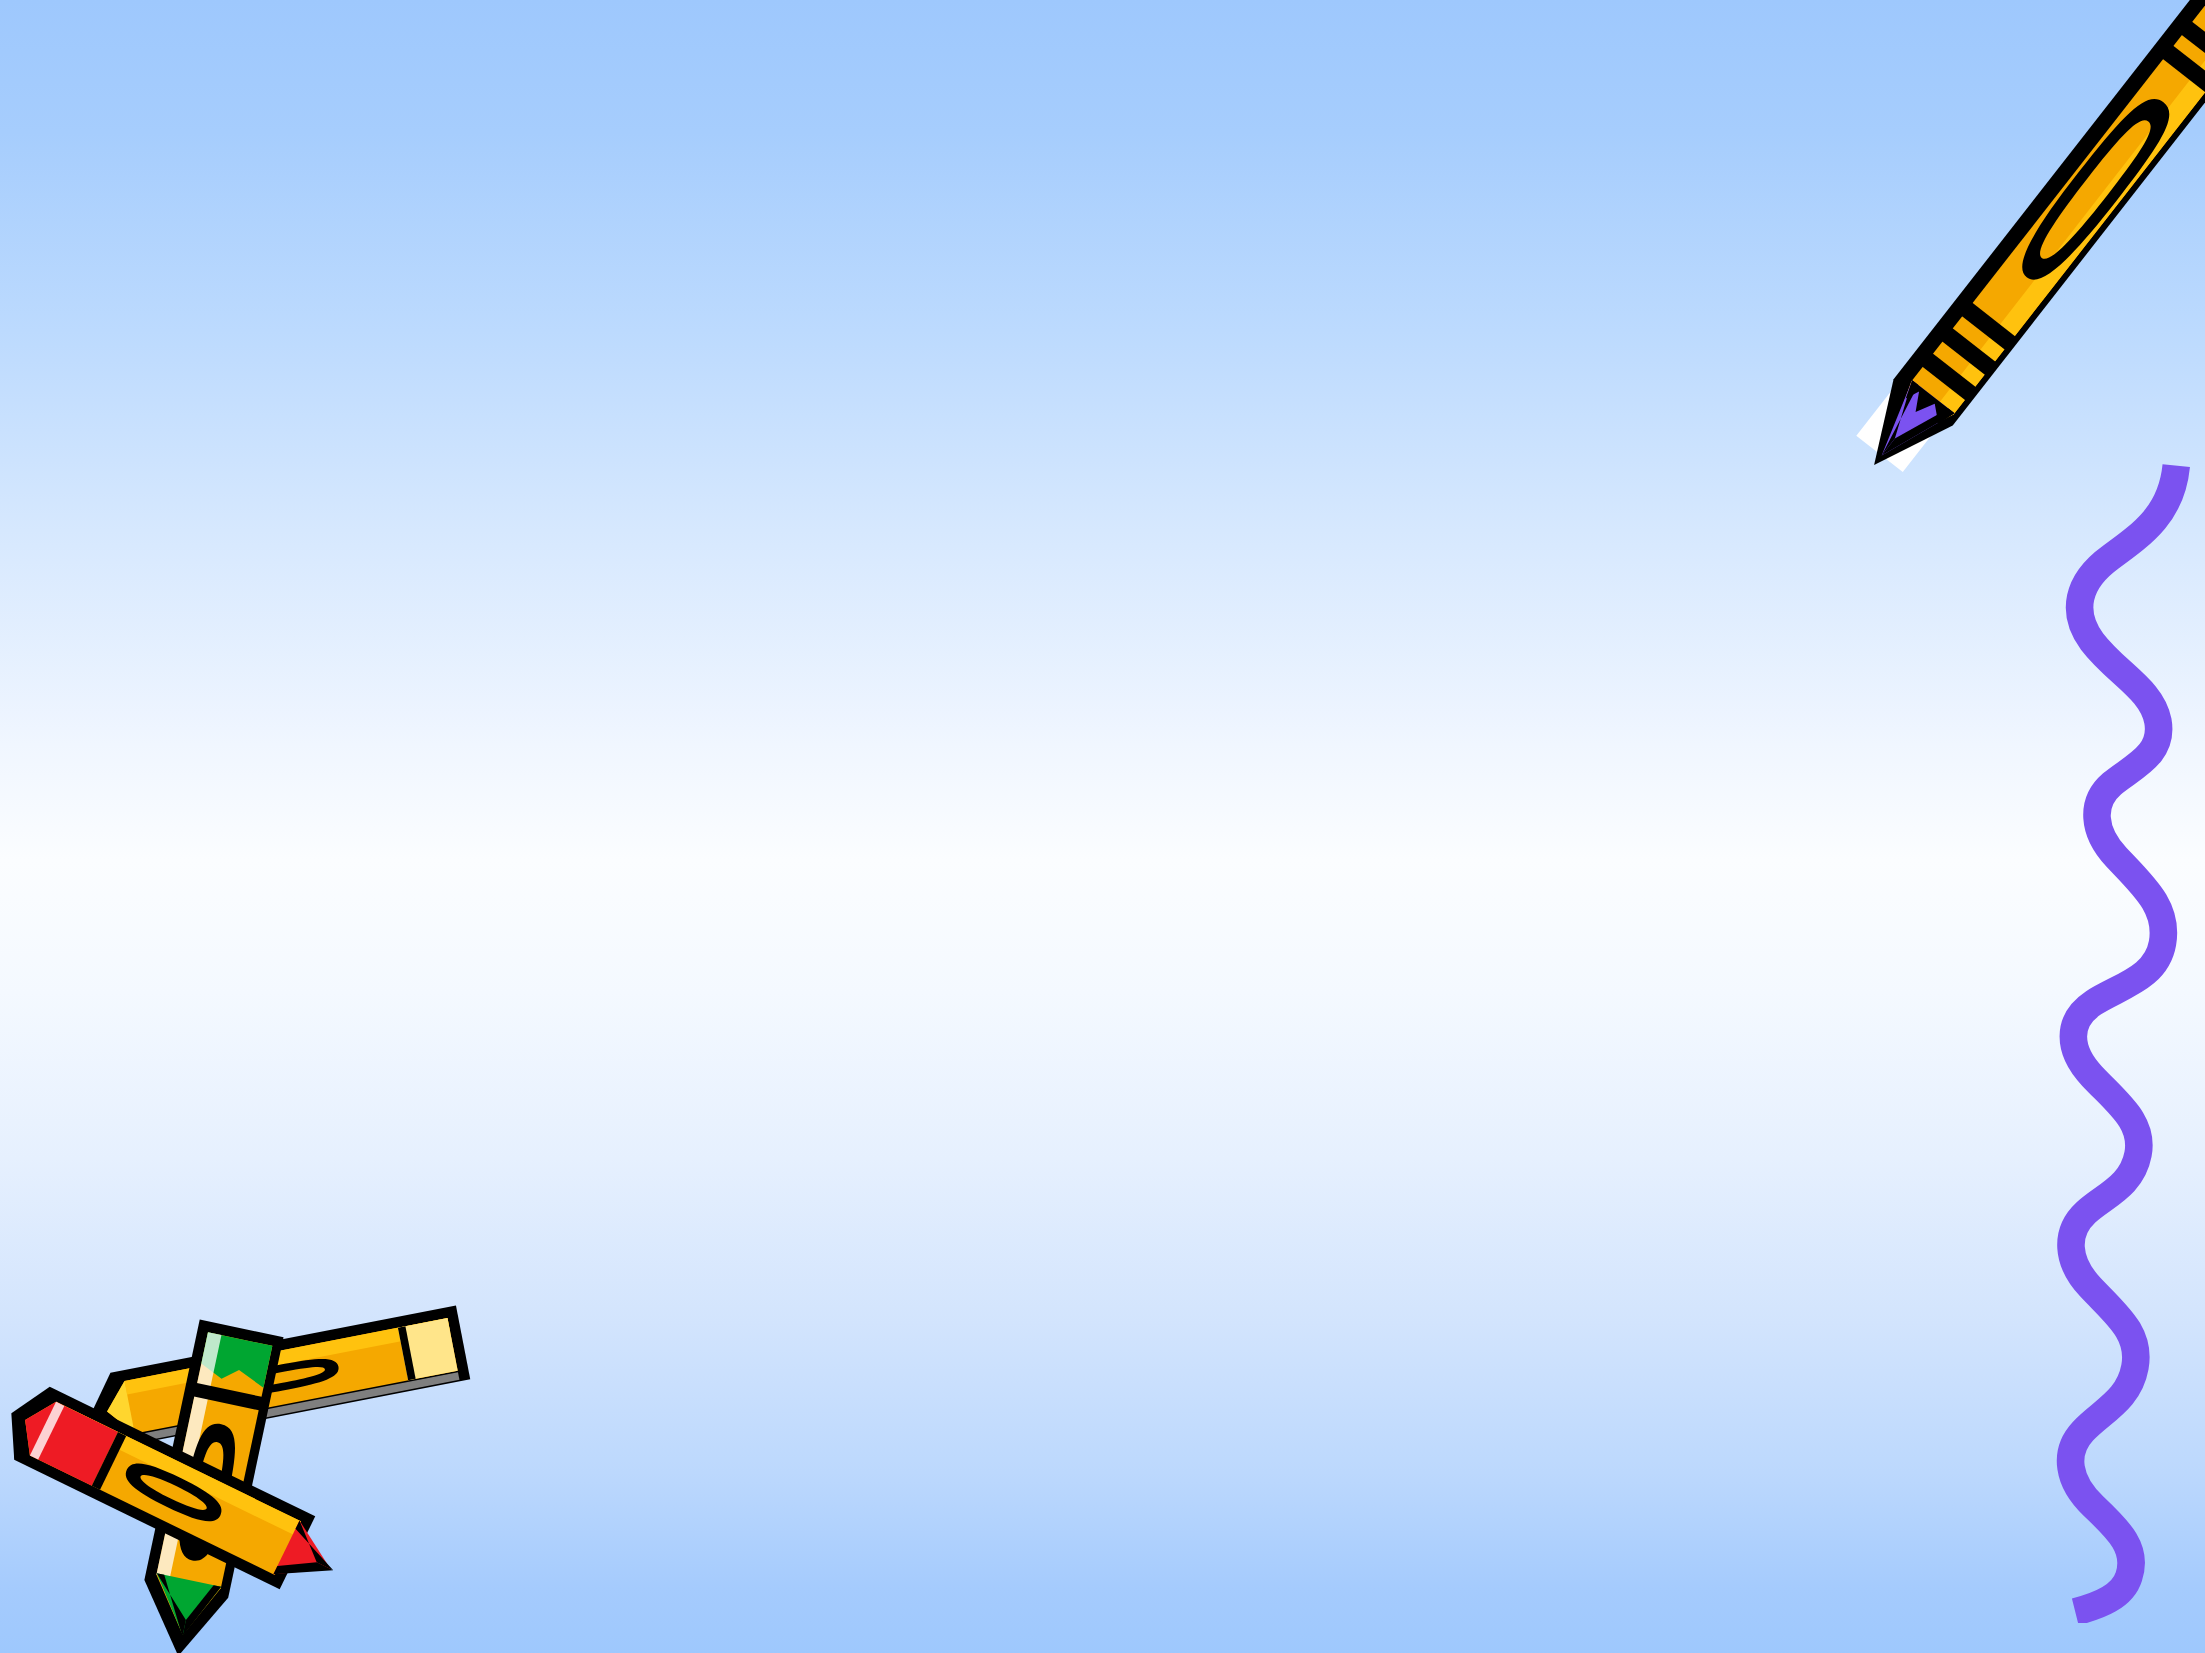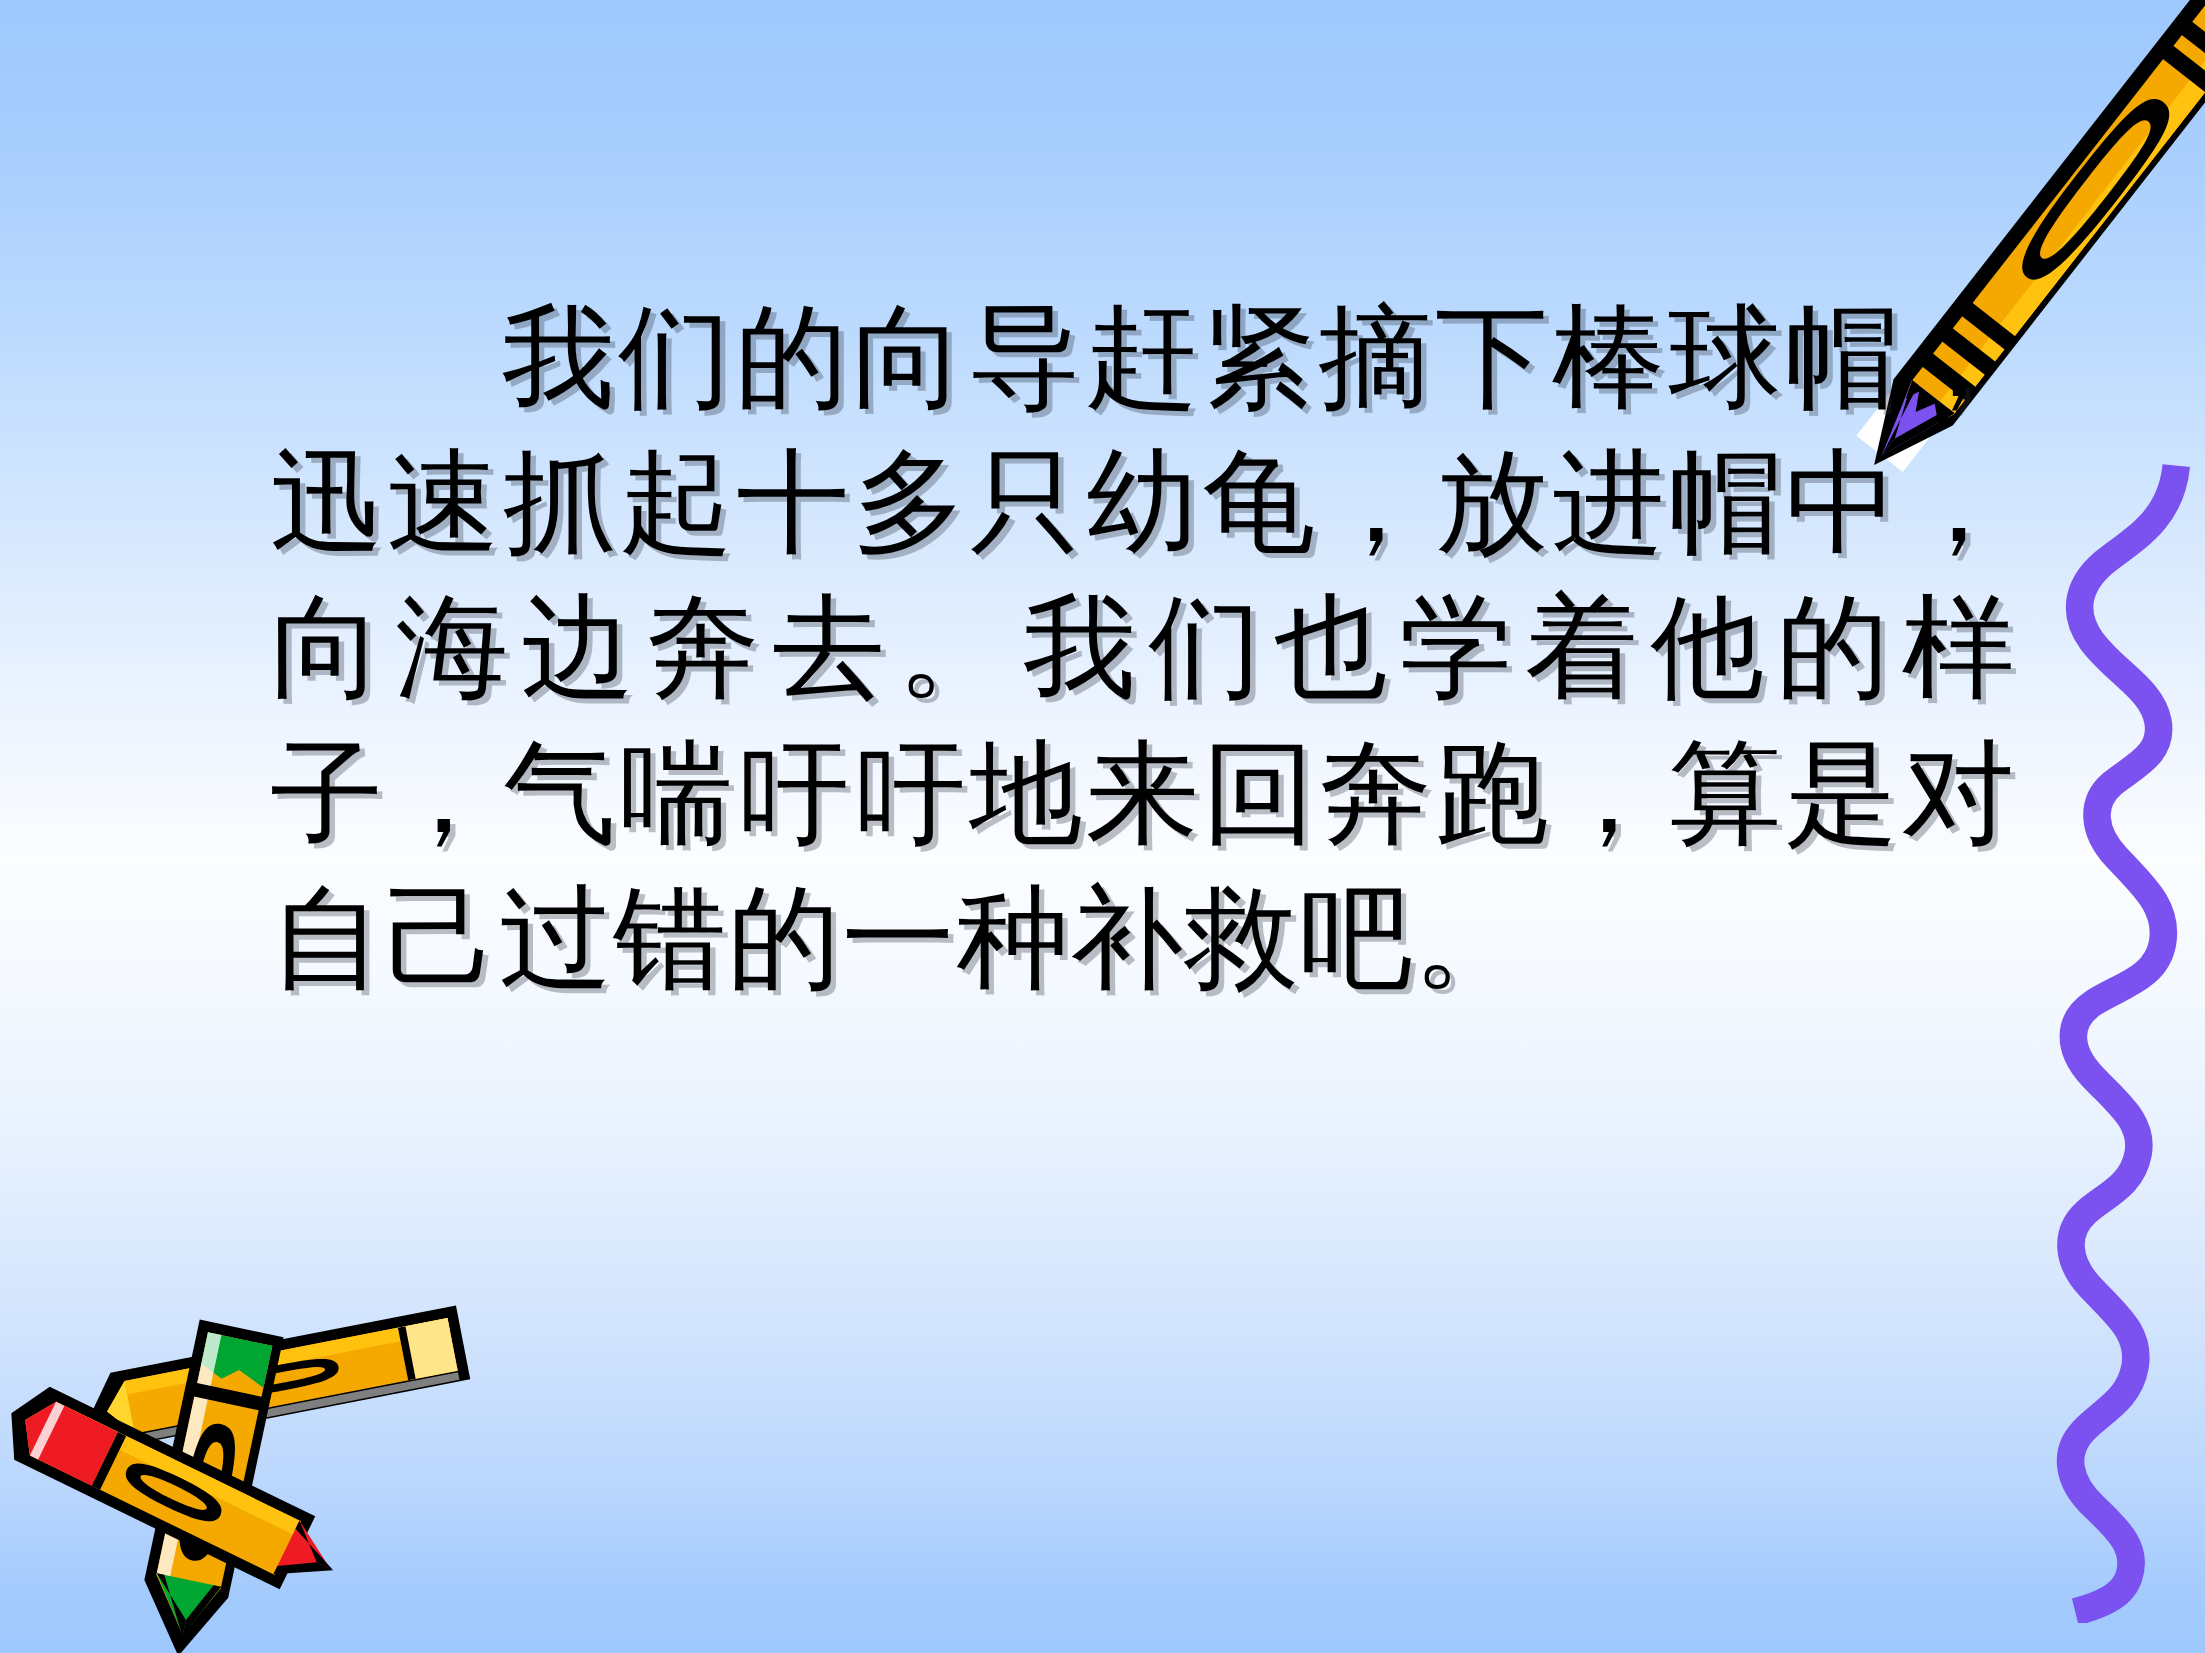--- a/index.html
+++ b/index.html
@@ -174,16 +174,15 @@
       <path d="M224 282 C272 282 292 288 292 303 C292 318 272 324 224 324
                C176 324 156 318 156 303 C156 288 176 282 224 282 Z
                M224 294 C192 294 176 298 176 303 C176 308 192 312 224 312
                C256 312 272 308 272 303 C272 298 256 294 224 294 Z" fill="#000000"></path>
       <path d="M388 264 L388 342 L452 303 Z" fill="#ee1b24"></path>
       <path d="M388 264 L388 276 L456 303 L432 303 Z" fill="#000000"></path>
       <path d="M388 330 L388 342 L456 303 L432 303 Z" fill="#000000"></path>
     </g>
   </svg>
 
-  <div id="body-text">　我们的向导赶紧摘下棒球帽，迅速抓起十多只幼龟，放进帽中，向海边奔去。我们也学着他的样子，气喘吁吁地来回奔跑，算是对自己过错的一种补救吧。</div>
 
 </div>
 
 
 </body></html>

